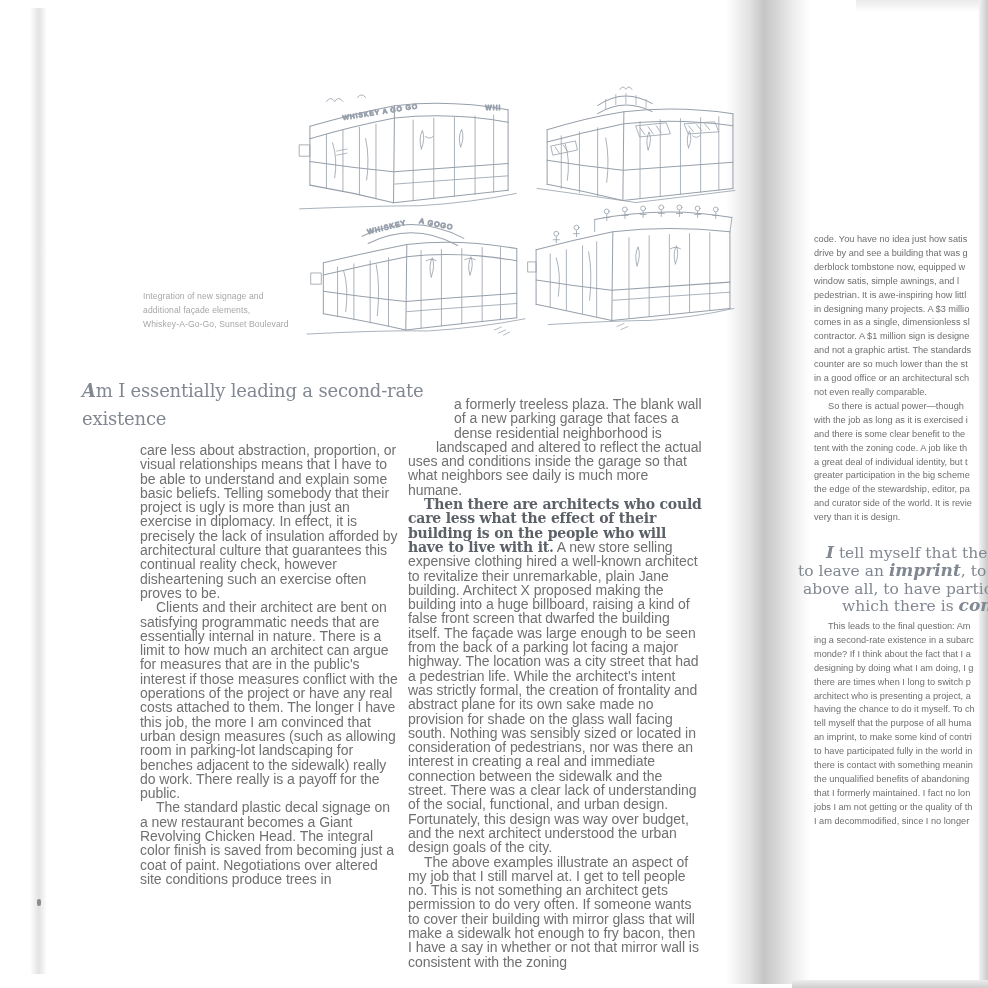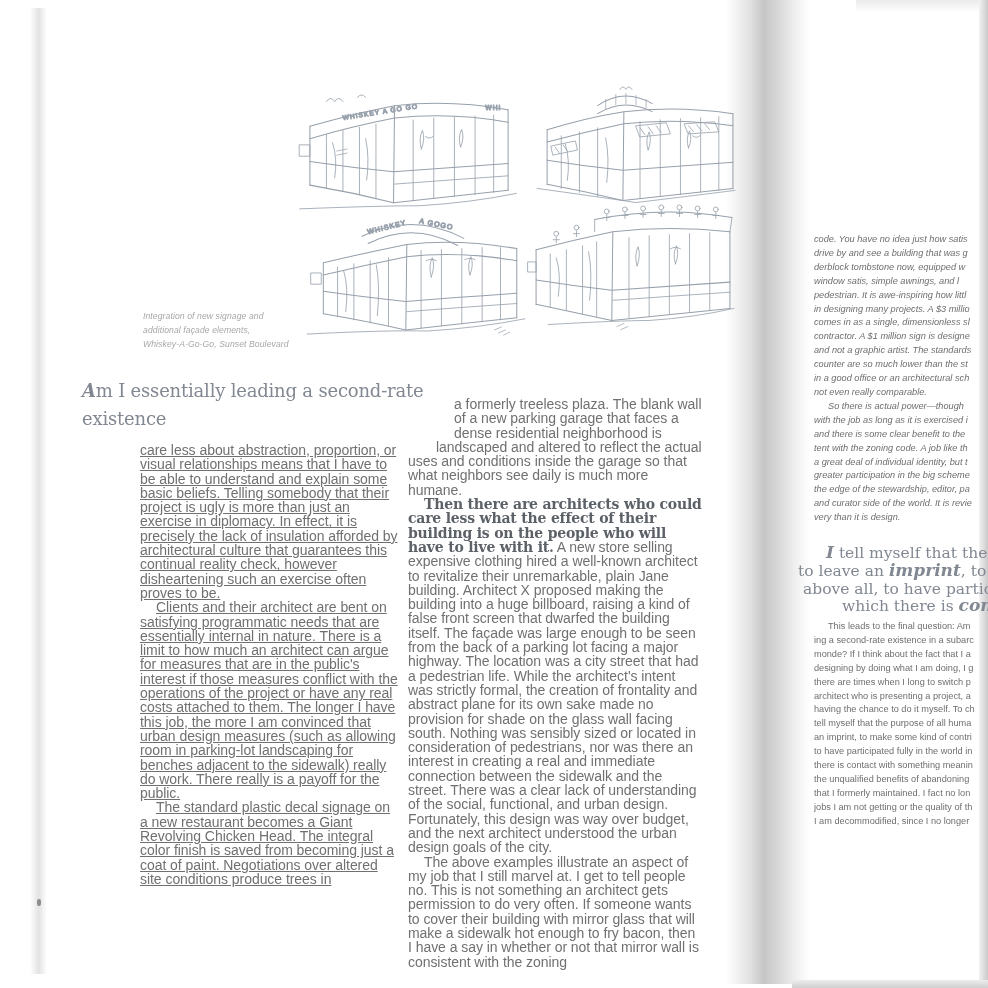--- a/index.html
+++ b/index.html
@@ -139,49 +139,49 @@
     <path d="M8,80 Q45,86 83,90 M83,90 Q140,86 200,82 M8,104 Q45,112 83,120 M83,120 Q140,114 200,108"></path>
     <path stroke-width="0.8" d="M22,54 L22,107 M38,50 L38,110 M54,46 L54,113 M68,42 L68,116 M100,38 L100,118 M120,36 L120,116 M140,35 L140,114 M160,34 L160,112 M180,33 L180,110"></path>
     <path stroke-width="0.8" d="M84,100 Q140,96 200,92"></path>
     <path stroke-width="0.8" d="M108,66 q4,-11 1,-19 q-4,8 -1,19 M146,64 q4,-10 1,-18 q-4,8 -1,18 m-5,-15 q5,-3 10,0"></path>
     <path stroke-width="0.8" d="M28,58 q5,16 2,38 M60,52 q4,20 1,48"></path>
     <path d="M0,62 h8 v10 h-8 z" stroke-width="0.8"></path>
     <path d="M20,124 Q90,120 120,120 Q165,117 204,108" stroke-width="0.8"></path>
     <path stroke-width="0.7" d="M88,126 l7,-3 m-3,6 l7,-3"></path>
   </svg>
 
-  <div class="abs caption" style="left:143px;top:310px;width:180px;font-style:italic;">
+  <div class="abs caption" style="left:143px;top:290px;width:180px;">
       <div class="cap-line">Integration of new signage and</div>
       <div class="cap-line">additional façade elements,</div>
       <div class="cap-line">Whiskey-A-Go-Go, Sunset Boulevard</div>
     </div>
 
   <div class="abs heading" style="left:82px;top:377px;width:382px;">
     <div><span class="script">A</span><span>m I essentially leading a second-rate existence</span></div>
   </div>
 
-  <div class="abs bodycol" style="left:140px;top:443px;width:260px;text-decoration:underline;">
+  <div class="abs bodycol" style="left:140px;top:443px;width:260px;">
       <div class="para">care less about abstraction, proportion, or visual relationships means that I have to be able to understand and explain some basic beliefs. Telling somebody that their project is ugly is more than just an exercise in diplomacy. In effect, it is precisely the lack of insulation afforded by architectural culture that guarantees this continual reality check, however disheartening such an exercise often proves to be.</div>
       <div class="para indent">Clients and their architect are bent on satisfying programmatic needs that are essentially internal in nature. There is a limit to how much an architect can argue for measures that are in the public's interest if those measures conflict with the operations of the project or have any real costs attached to them. The longer I have this job, the more I am convinced that urban design measures (such as allowing room in parking-lot landscaping for benches adjacent to the sidewalk) really do work. There really is a payoff for the public.</div>
       <div class="para indent">The standard plastic decal signage on a new restaurant becomes a Giant Revolving Chicken Head. The integral color finish is saved from becoming just a coat of paint. Negotiations over altered site conditions produce trees in</div>
     </div>
 
   <div class="abs bodycol" style="left:408px;top:397px;width:294px;">
     <div class="para">
       <span class="wrapfloat"></span>
       <span class="wrapfloat2"></span>
       <span>a formerly treeless plaza. The blank wall of a new parking garage that faces a dense residential neighborhood is landscaped and altered to reflect the actual uses and conditions inside the garage so that what neighbors see daily is much more humane.</span>
     </div>
     <div class="para indent">
       <span class="boldlead">Then there are architects who could care less what the effect of their building is on the people who will have to live with it.</span><span> A new store selling expensive clothing hired a well-known architect to revitalize their unremarkable, plain Jane building. Architect X proposed making the building into a huge billboard, raising a kind of false front screen that dwarfed the building itself. The façade was large enough to be seen from the back of a parking lot facing a major highway. The location was a city street that had a pedestrian life. While the architect's intent was strictly formal, the creation of frontality and abstract plane for its own sake made no provision for shade on the glass wall facing south. Nothing was sensibly sized or located in consideration of pedestrians, nor was there an interest in creating a real and immediate connection between the sidewalk and the street. There was a clear lack of understanding of the social, functional, and urban design. Fortunately, this design was way over budget, and the next architect understood the urban design goals of the city.</span>
     </div>
     <div class="para indent">The above examples illustrate an aspect of my job that I still marvel at. I get to tell people no. This is not something an architect gets permission to do very often. If someone wants to cover their building with mirror glass that will make a sidewalk hot enough to fry bacon, then I have a say in whether or not that mirror wall is consistent with the zoning</div>
   </div>
 
-  <div class="abs rp" style="left:814px;top:233px;width:174px;font-style:italic;">
+  <div class="abs rp" style="left:814px;top:233px;width:174px;">
       <div class="rp-line">code. You have no idea just how satis</div>
       <div class="rp-line">drive by and see a building that was g</div>
       <div class="rp-line">derblock tombstone now, equipped w</div>
       <div class="rp-line">window satis, simple awnings, and l</div>
       <div class="rp-line">pedestrian. It is awe-inspiring how littl</div>
       <div class="rp-line">in designing many projects. A $3 millio</div>
       <div class="rp-line">comes in as a single, dimensionless sl</div>
       <div class="rp-line">contractor. A $1 million sign is designe</div>
       <div class="rp-line">and not a graphic artist. The standards</div>
       <div class="rp-line">counter are so much lower than the st</div>

